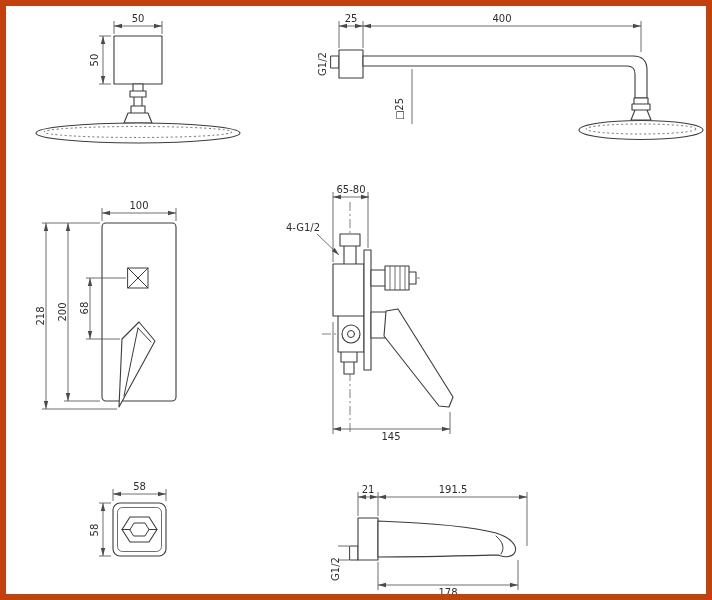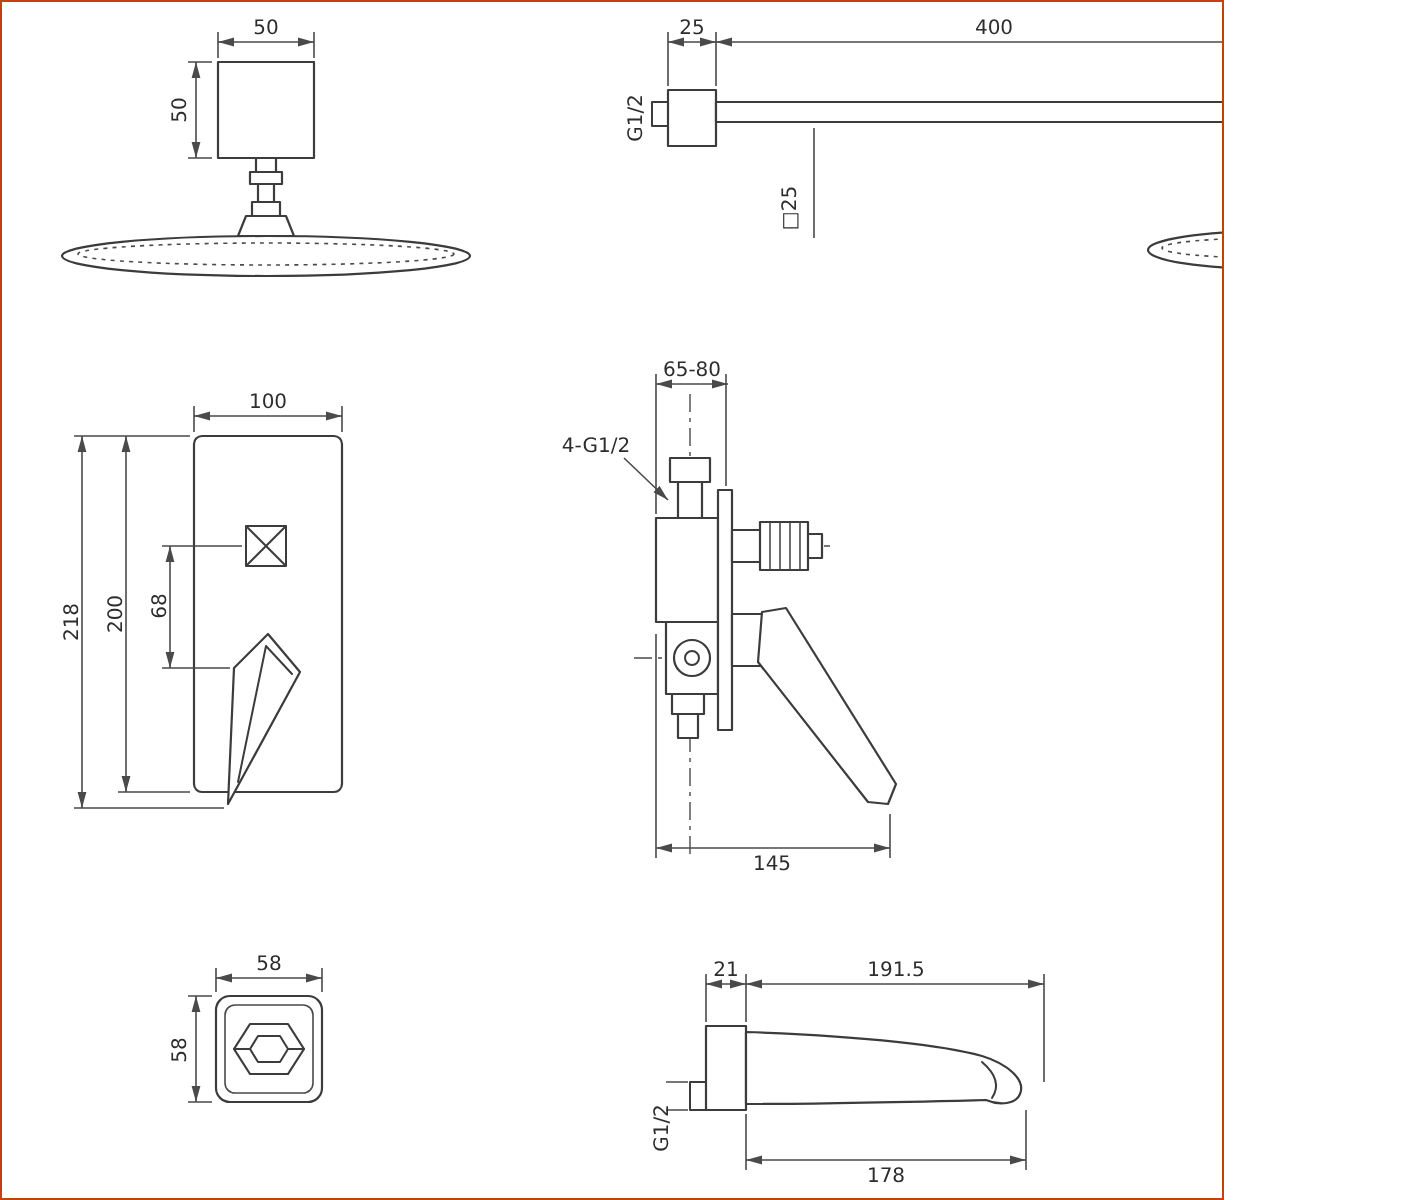--- a/index.html
+++ b/index.html
@@ -1,18 +1,18 @@
 <!DOCTYPE html>
 <html><head>
 <meta charset="utf-8">
 <style>
   html,body{margin:0;padding:0;background:#fff;}
   .sheet{
-    position:relative;width:612px;height:600px;box-sizing:border-box;
-    background:#fff;border:1px solid #c2410c;overflow:hidden;
+    position:relative;width:712px;height:600px;box-sizing:border-box;
+    background:#fff;border:6px solid #c2410c;overflow:hidden;
     font-family:"DejaVu Sans", sans-serif;
   }
   svg{display:block;}
   .fl{fill:#ffffff;stroke:#3c3c3c;stroke-width:1.1;stroke-linejoin:round;}
   .ln{fill:none;stroke:#3c3c3c;stroke-width:1;stroke-linejoin:round;stroke-linecap:round;}
   .dim{fill:none;stroke:#4a4a4a;stroke-width:0.8;}
   .dash{fill:none;stroke:#4a4a4a;stroke-width:0.7;stroke-dasharray:9 3 2 3;}
   .noz{fill:none;stroke:#4a4a4a;stroke-width:0.8;stroke-dasharray:2 2.6;}
   text.d{font:10px "DejaVu Sans", sans-serif;fill:#2d2d2d;}
 </style>

